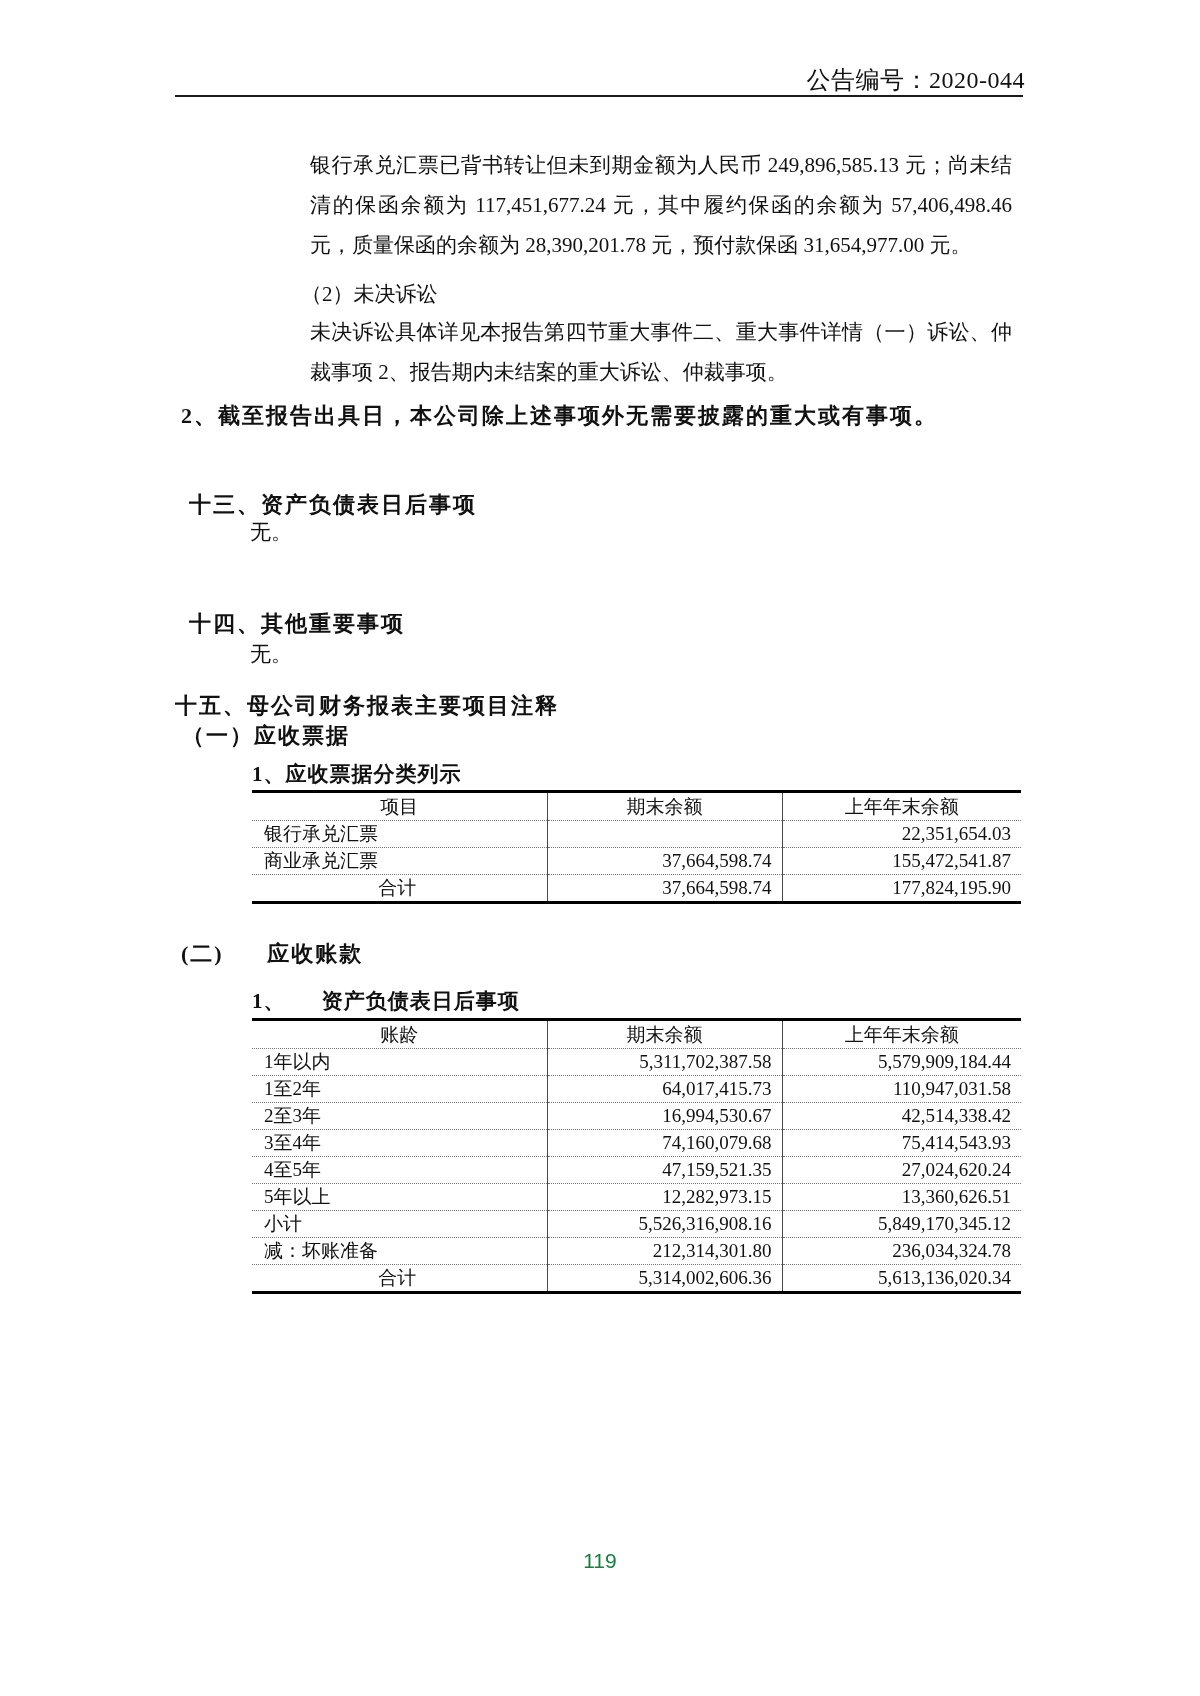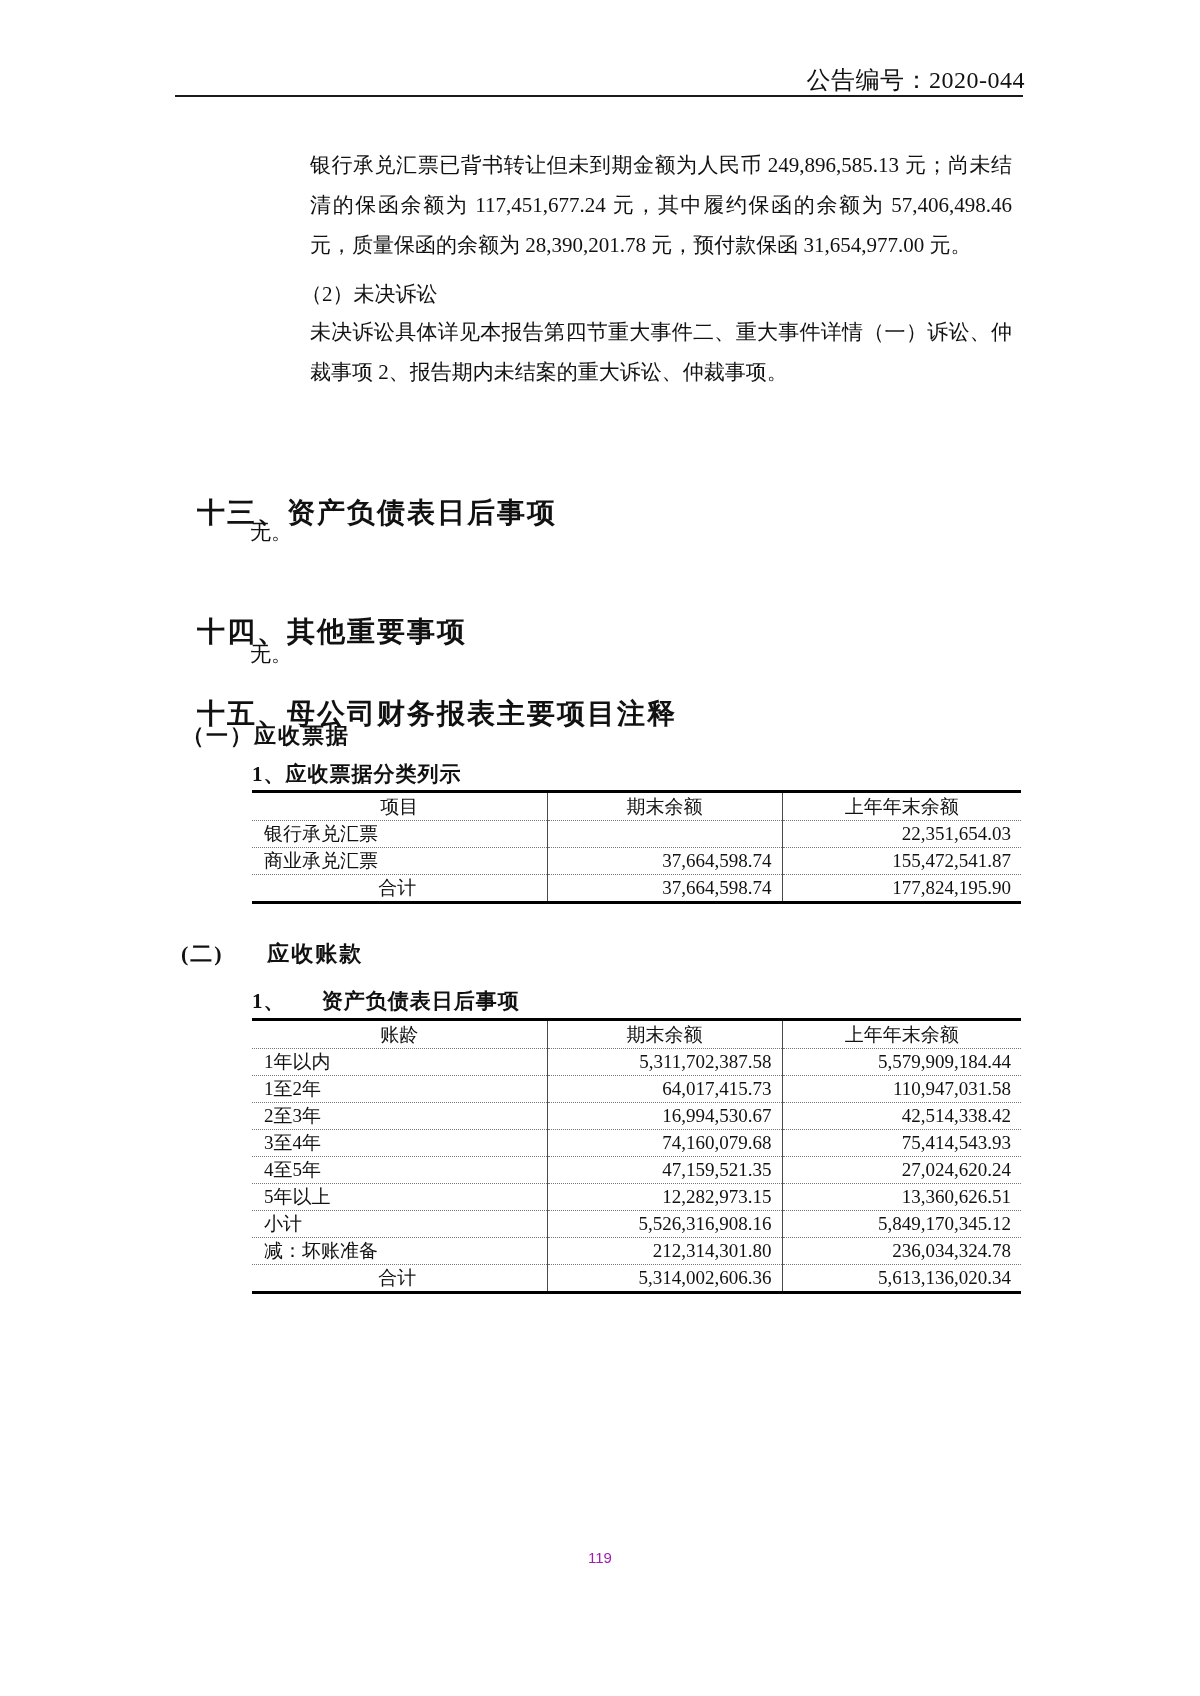--- a/index.html
+++ b/index.html
@@ -20,24 +20,24 @@
   .rule    { top:95px; left:175px; width:848px; height:2px; background:#1b1b1b; }
 
   .para      { margin:0; font-size:21px; line-height:40px; }
   .just      { text-align:justify; text-justify:inter-ideograph; }
   .p1 { top:145px; left:310px; width:702px; }
   .p2 { top:274px; left:301px; }
   .p3 { top:312px; left:310px; width:702px; }
   .p4 { top:399px; left:181px; width:860px; font-weight:bold; font-size:22px;
         letter-spacing:2px; line-height:34px; margin:0; }
 
-  .sec  { margin:16px; font-size:28px; font-weight:bold; letter-spacing:2px; line-height:32px; }
+  .sec  { margin:8px; font-size:22px; font-weight:bold; letter-spacing:2px; line-height:32px; }
   .s13 { top:481px; left:181px; }
   .s14 { top:600px; left:181px; }
-  .s15 { top:682px; left:181px; }
+  .s15 { top:682px; left:167px; }
 
   .none { margin:0; font-size:21px; line-height:32px; }
   .n1 { top:516px; left:250px; }
   .n2 { top:638px; left:250px; }
 
   .sub  { margin:0; font-size:22px; font-weight:bold; letter-spacing:2px; line-height:32px; }
   .sub1 { top:720px; left:182px; }
   .sub2 { top:938px; left:181px; }
   .sub2-t { margin-left:36px; }
 
@@ -60,33 +60,34 @@
   }
   .tbl td { height:24px; padding:0 4px; white-space:nowrap; overflow:hidden;margin-top:33px; }
   .tbl th + th, .tbl td + td { border-left:1px solid #4a4a4a; }
   .tbl tbody tr + tr td { border-top:1px dotted #777; }
   .tbl td:first-child { padding-left:12px; text-align:left; }
   .tbl td.num { text-align:right; padding-right:10px; }
   .tbl tbody tr:last-child td:first-child { text-align:center; padding-left:0; }
 
   .pagenum { top:1549px; left:0; width:1200px; text-align:center;
              font-family:"Liberation Sans","DejaVu Sans",sans-serif;
-             font-size:15px; color:#a21caf; }
+             font-size:21px; color:#15803d; }
 </style>
 </head>
 <body>
 
 <div class="page">
 
   <div class="abs h-right">公告编号：2020-044</div>
   <div class="abs rule"></div>
 
   <p class="abs para just p1">银行承兑汇票已背书转让但未到期金额为人民币 249,896,585.13 元；尚未结清的保函余额为 117,451,677.24 元，其中履约保函的余额为 57,406,498.46 元，质量保函的余额为 28,390,201.78 元，预付款保函 31,654,977.00 元。</p>
   <p class="abs para p2">（2）未决诉讼</p>
   <p class="abs para just p3">未决诉讼具体详见本报告第四节重大事件二、重大事件详情（一）诉讼、仲裁事项 2、报告期内未结案的重大诉讼、仲裁事项。</p>
+  <p class="abs p4">2、截至报告出具日，本公司除上述事项外无需要披露的重大或有事项。</p>
 
   <h2 class="abs sec s13">十三、资产负债表日后事项</h2>
   <p class="abs none n1">无。</p>
 
   <h2 class="abs sec s14">十四、其他重要事项</h2>
   <p class="abs none n2">无。</p>
 
   <h2 class="abs sec s15">十五、母公司财务报表主要项目注释</h2>
 
   <h3 class="abs sub sub1">（一）应收票据</h3>

